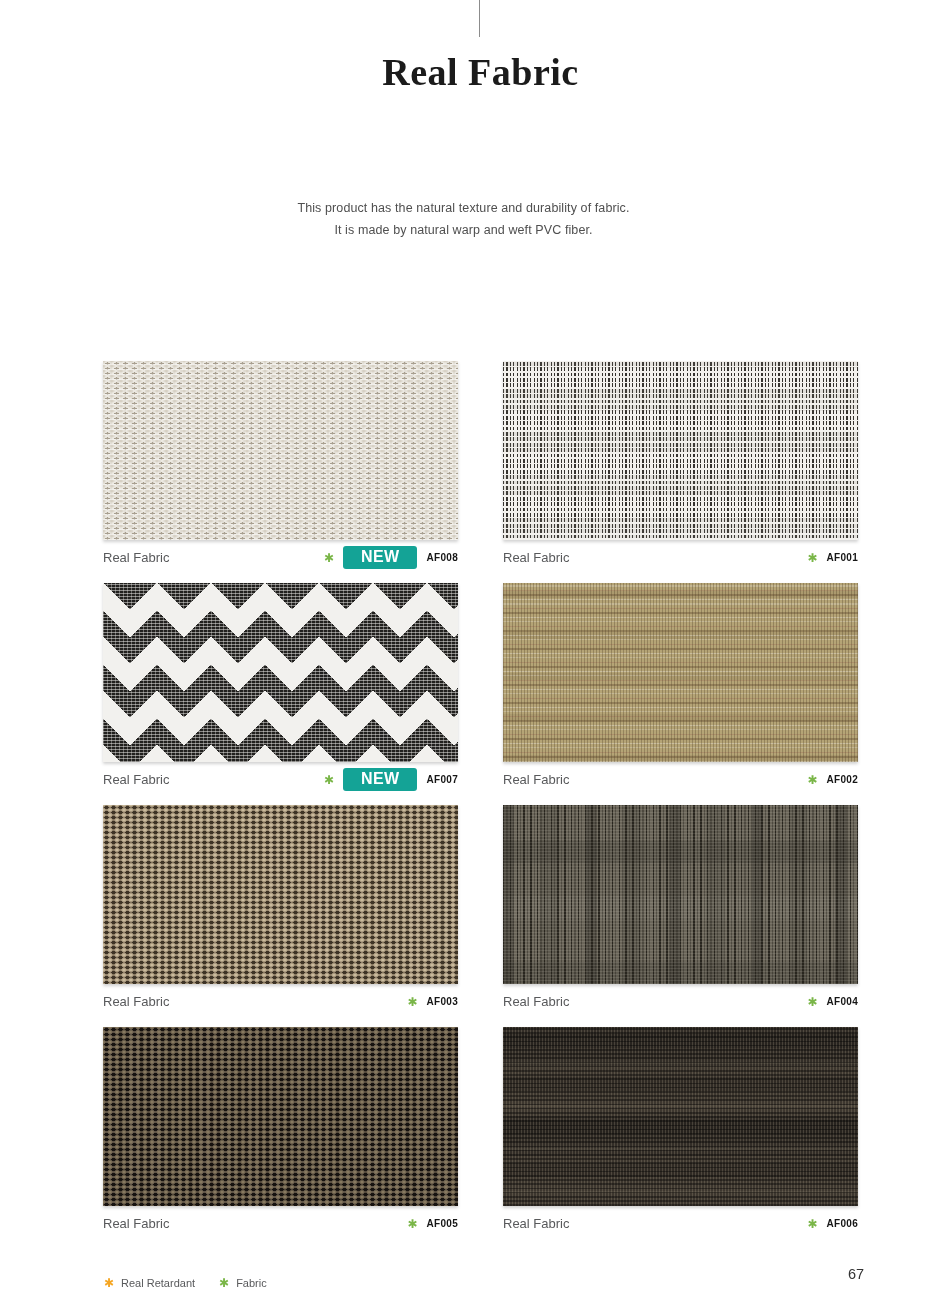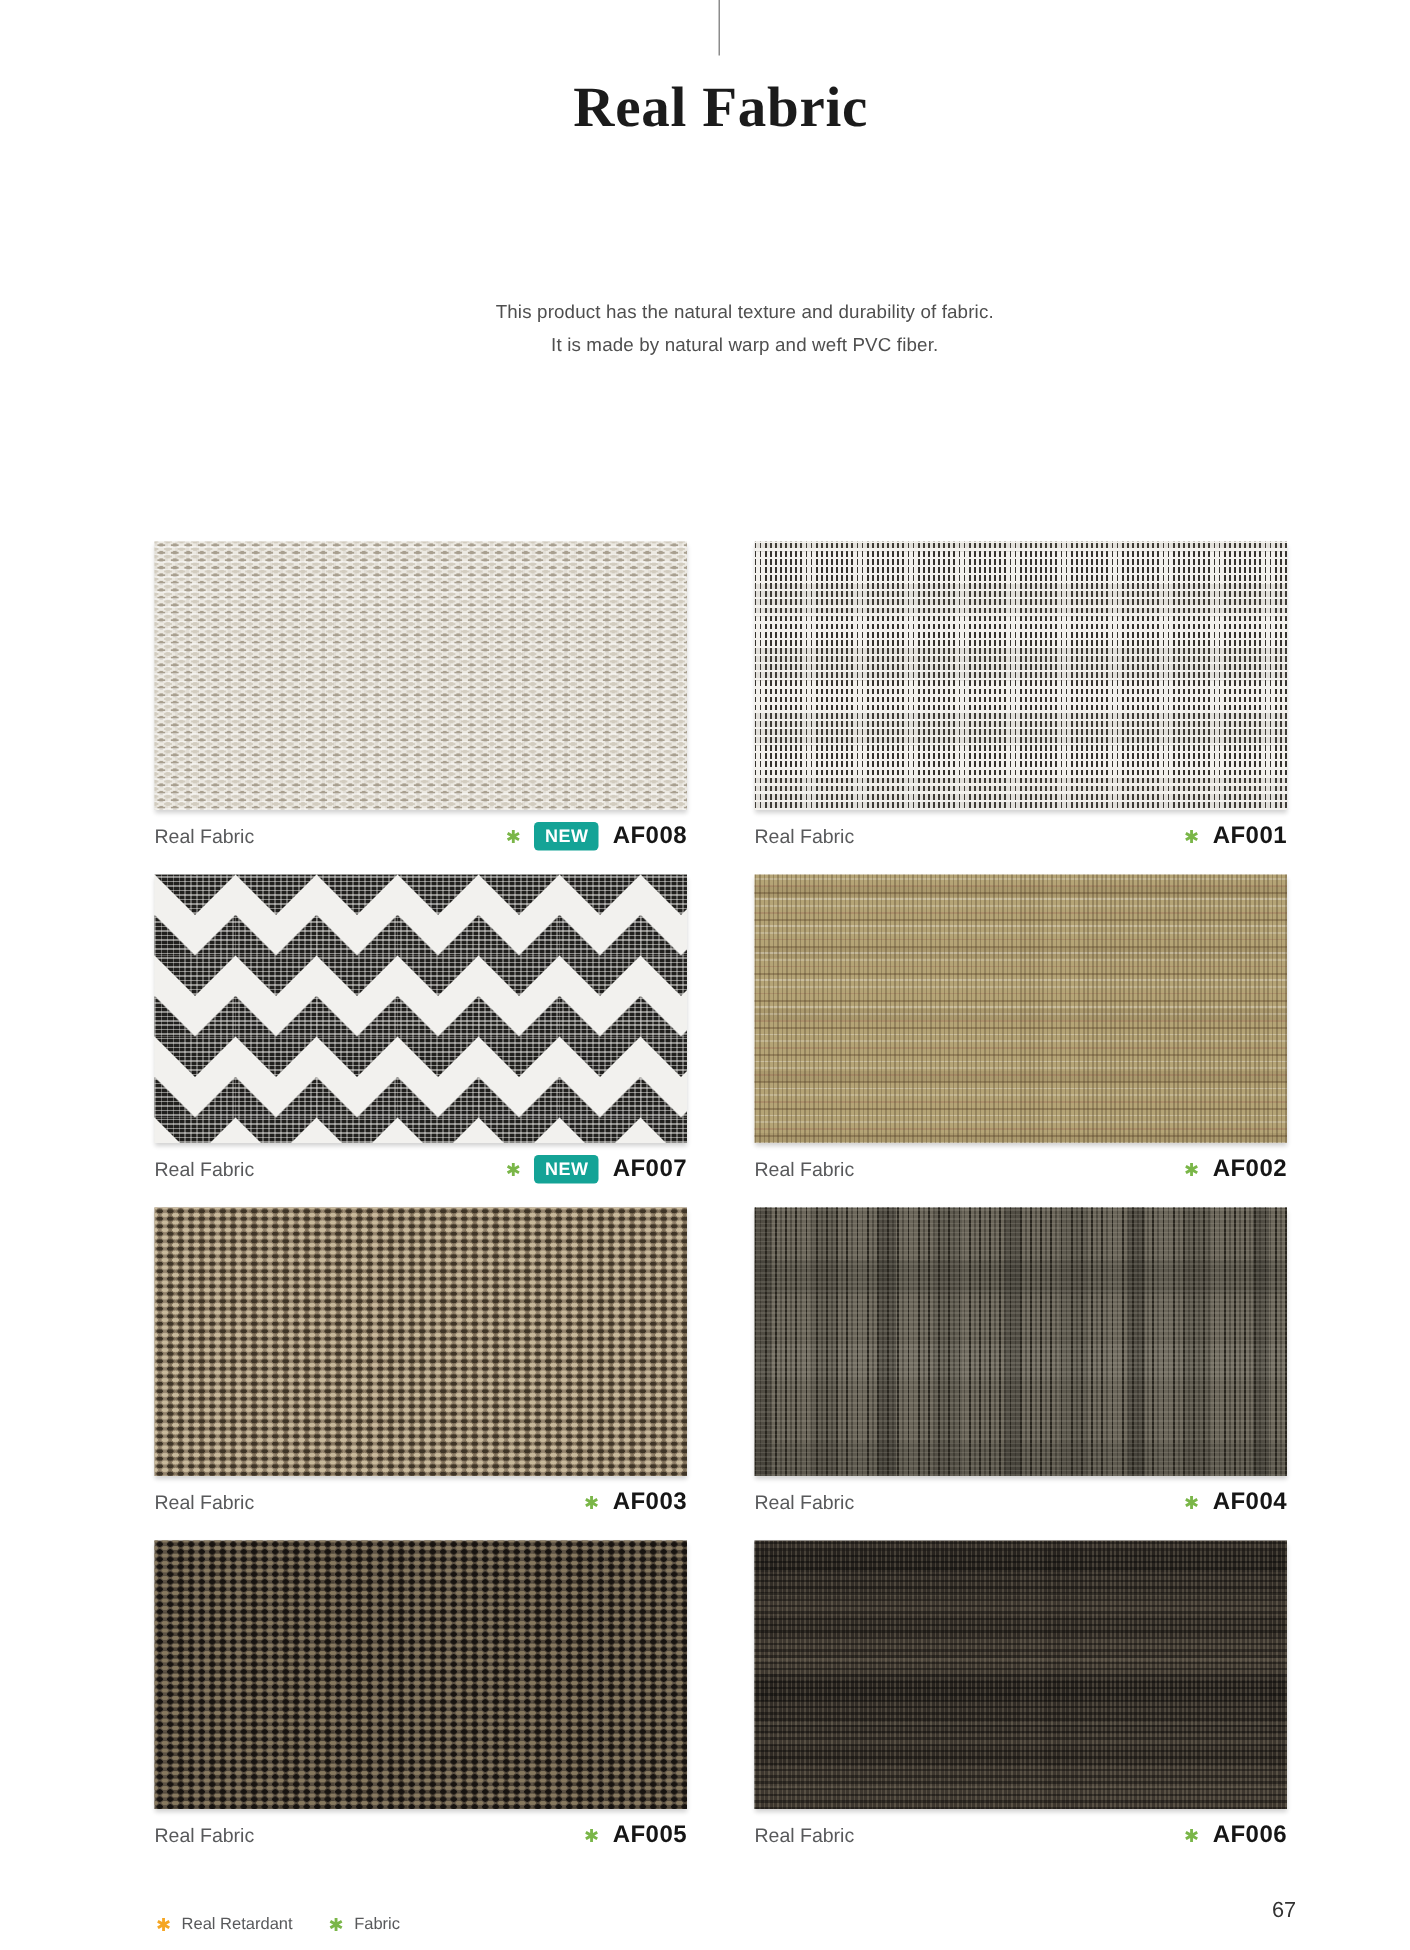--- a/index.html
+++ b/index.html
@@ -5,37 +5,37 @@
   html,body{margin:0;padding:0;background:#ffffff;}
   .page{position:relative;width:940px;height:1300px;background:#ffffff;overflow:hidden;
         font-family:"Liberation Sans",sans-serif;}
 
   .top-rule{position:absolute;left:479px;top:0;width:1px;height:37px;background:#8c8c8c;}
 
   .title{position:absolute;top:50px;left:103px;width:755px;margin:0;text-align:center;
          font-family:"Liberation Serif",serif;font-weight:600;font-size:38px;
          letter-spacing:.5px;color:#1b1b1b;}
 
-  .desc{position:absolute;top:197px;left:119px;width:755px;margin:0;text-align:center;
+  .desc{position:absolute;top:197px;left:86px;width:755px;margin:0;text-align:center;
         font-size:12.5px;line-height:22px;color:#4f4f4f;letter-spacing:.1px;}
 
   .grid{position:absolute;top:361px;left:103px;width:755px;display:grid;
         grid-template-columns:355px 355px;column-gap:45px;row-gap:16px;}
   .cell{margin:0;width:355px;}
   .swatch{width:355px;height:179px;box-shadow:0 2px 3px rgba(0,0,0,.18);}
 
   .cap{display:flex;justify-content:space-between;align-items:center;margin-top:8px;height:19px;}
   .cap-name{font-size:13px;color:#58595b;}
   .cap-right{display:flex;align-items:center;gap:9px;}
   .ast{font-size:12px;line-height:1;}
   .ast.green{color:var(--green,#7AB648);}
   .ast.orange{color:var(--orange,#F5A623);}
-  .badge{background:var(--badge,#14A396);color:#fff;font-size:12px;font-weight:700;
-         letter-spacing:.4px;padding:2px 7px 3px;border-radius:3px;}
-  .code{font-size:16px;font-weight:700;color:#161616;letter-spacing:.3px;}
+  .badge{background:var(--badge,#14A396);color:#fff;font-size:16px;font-weight:700;
+         letter-spacing:.4px;padding:2px 18px 3px;border-radius:3px;}
+  .code{font-size:10px;font-weight:700;color:#161616;letter-spacing:.3px;}
 
   .legend{position:absolute;left:104px;top:1277px;display:flex;align-items:center;gap:7px;
           font-size:11px;color:#58595b;}
   .legend .sep{width:10px;}
   .pagenum{position:absolute;top:1266px;left:838px;width:36px;text-align:center;
            font-size:14.5px;color:#333;}
 
   
   .tex-af008{
     background-color:var(--c1,#ECE9E2);

